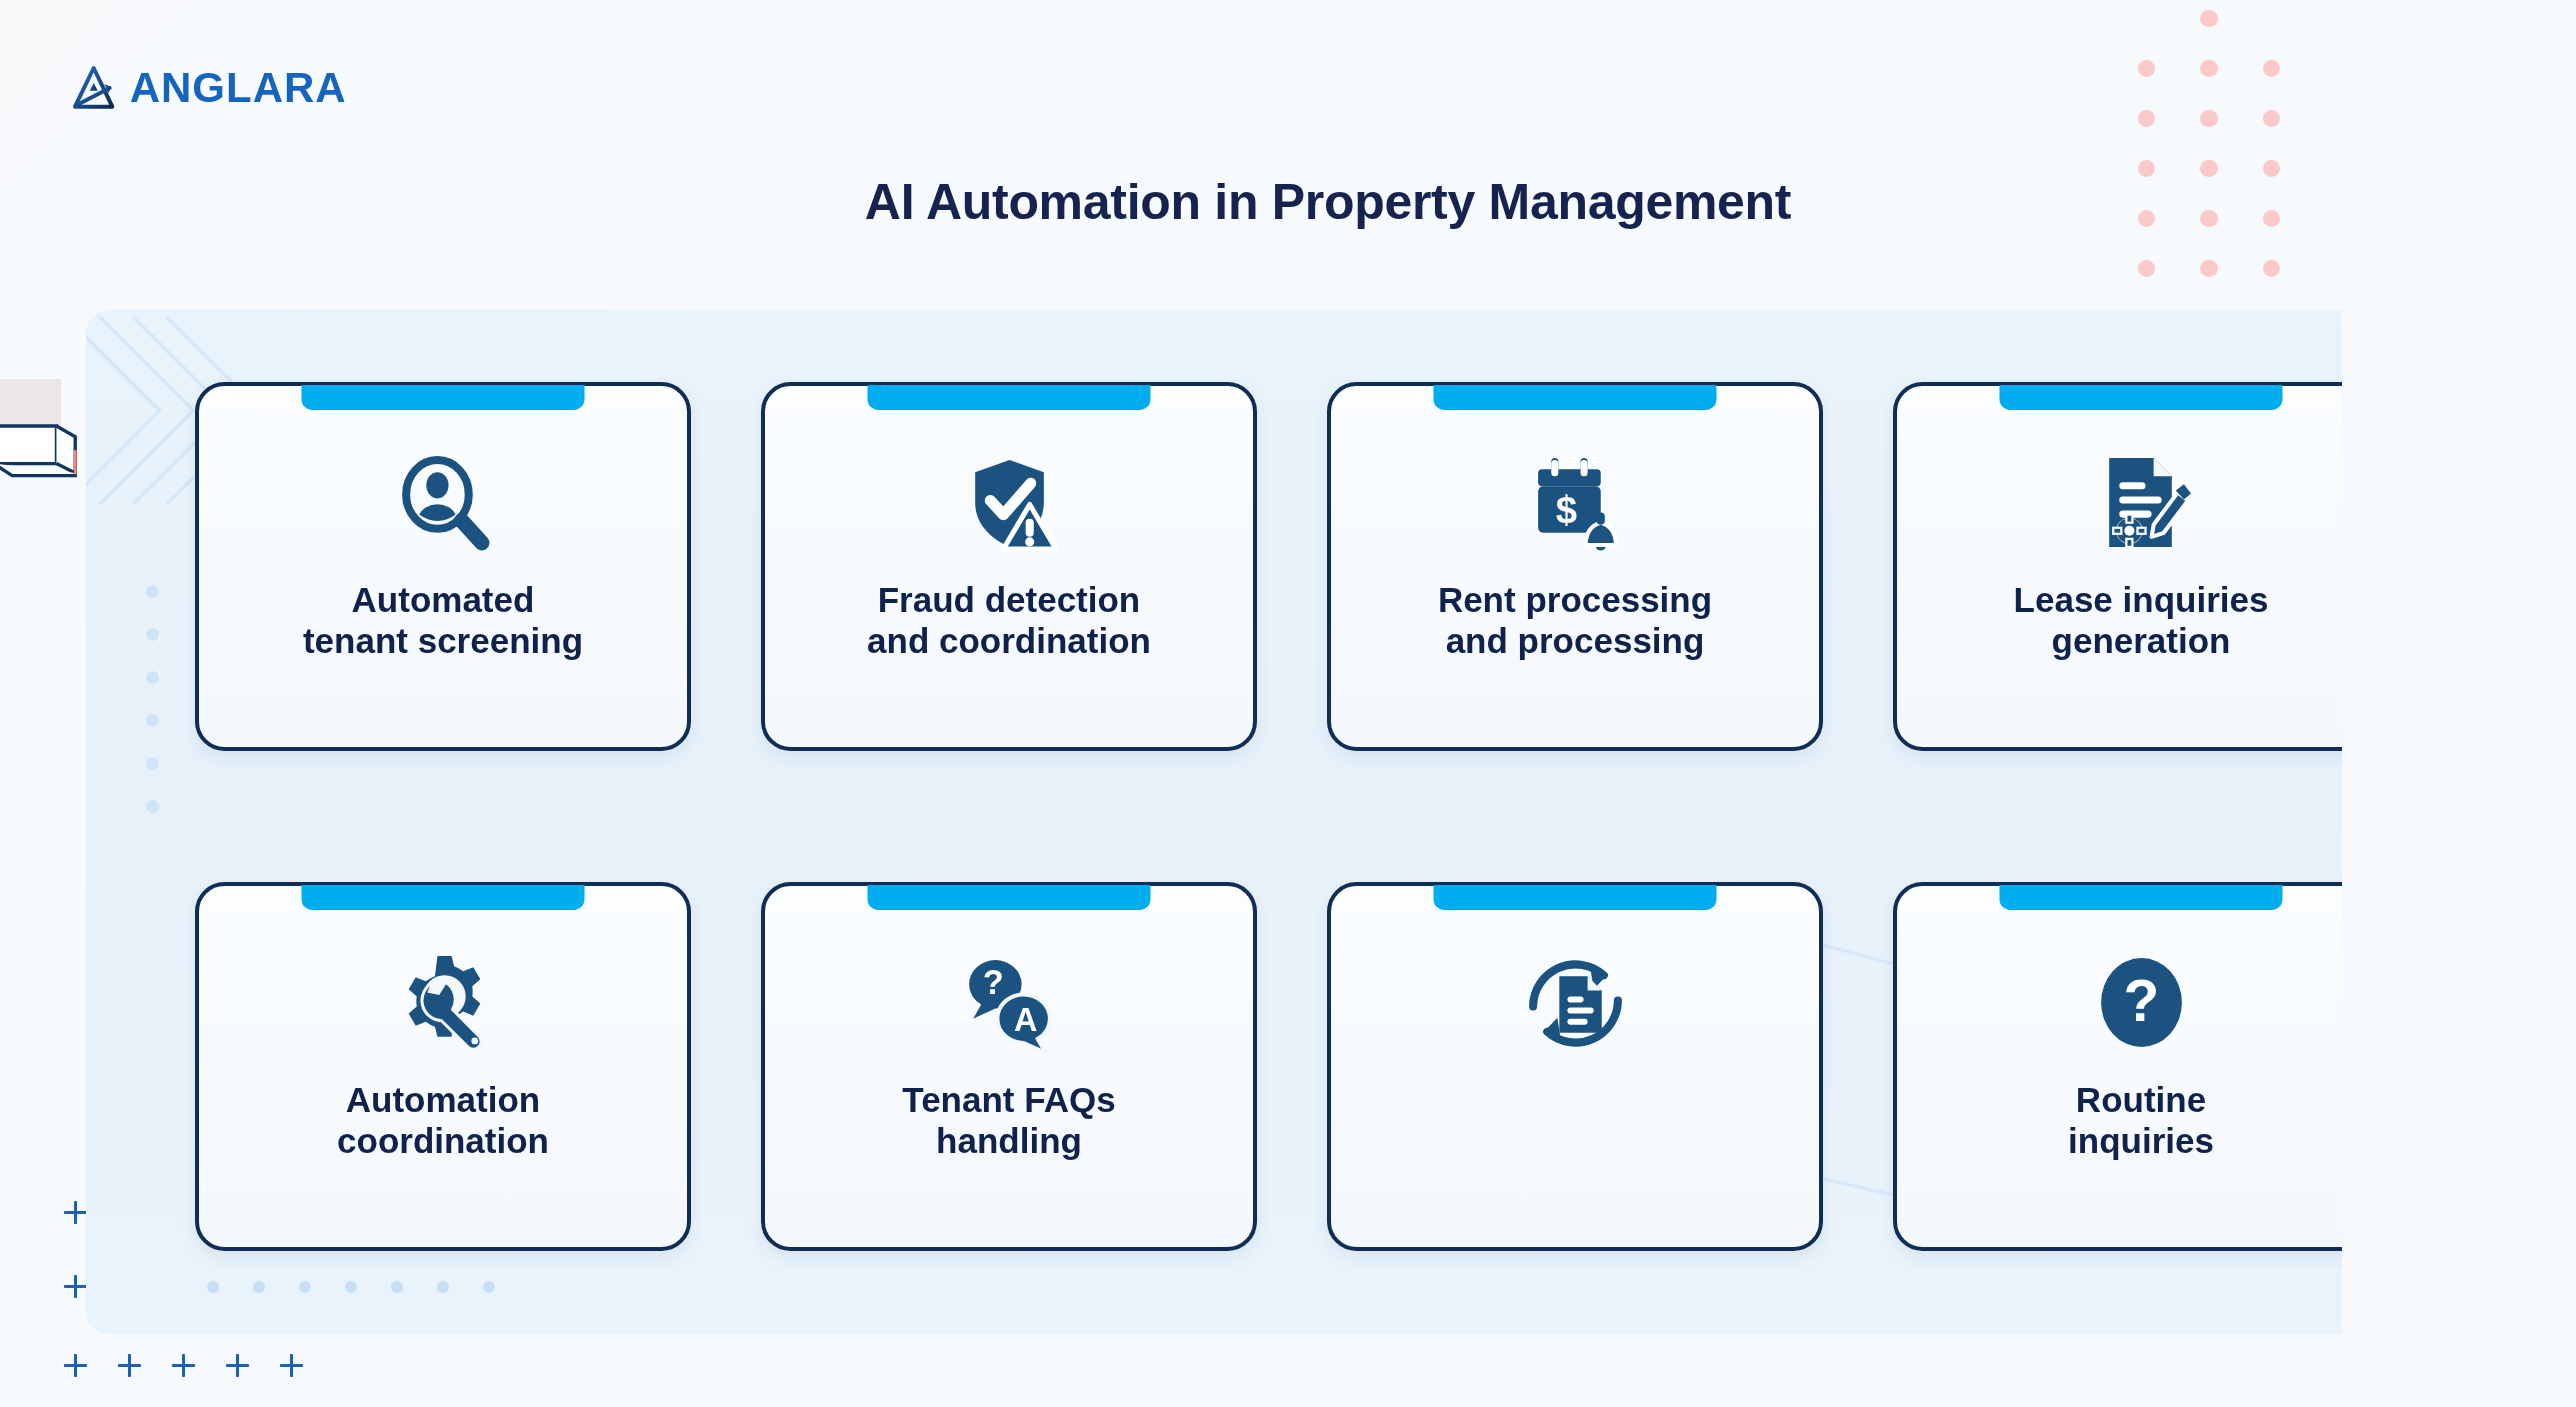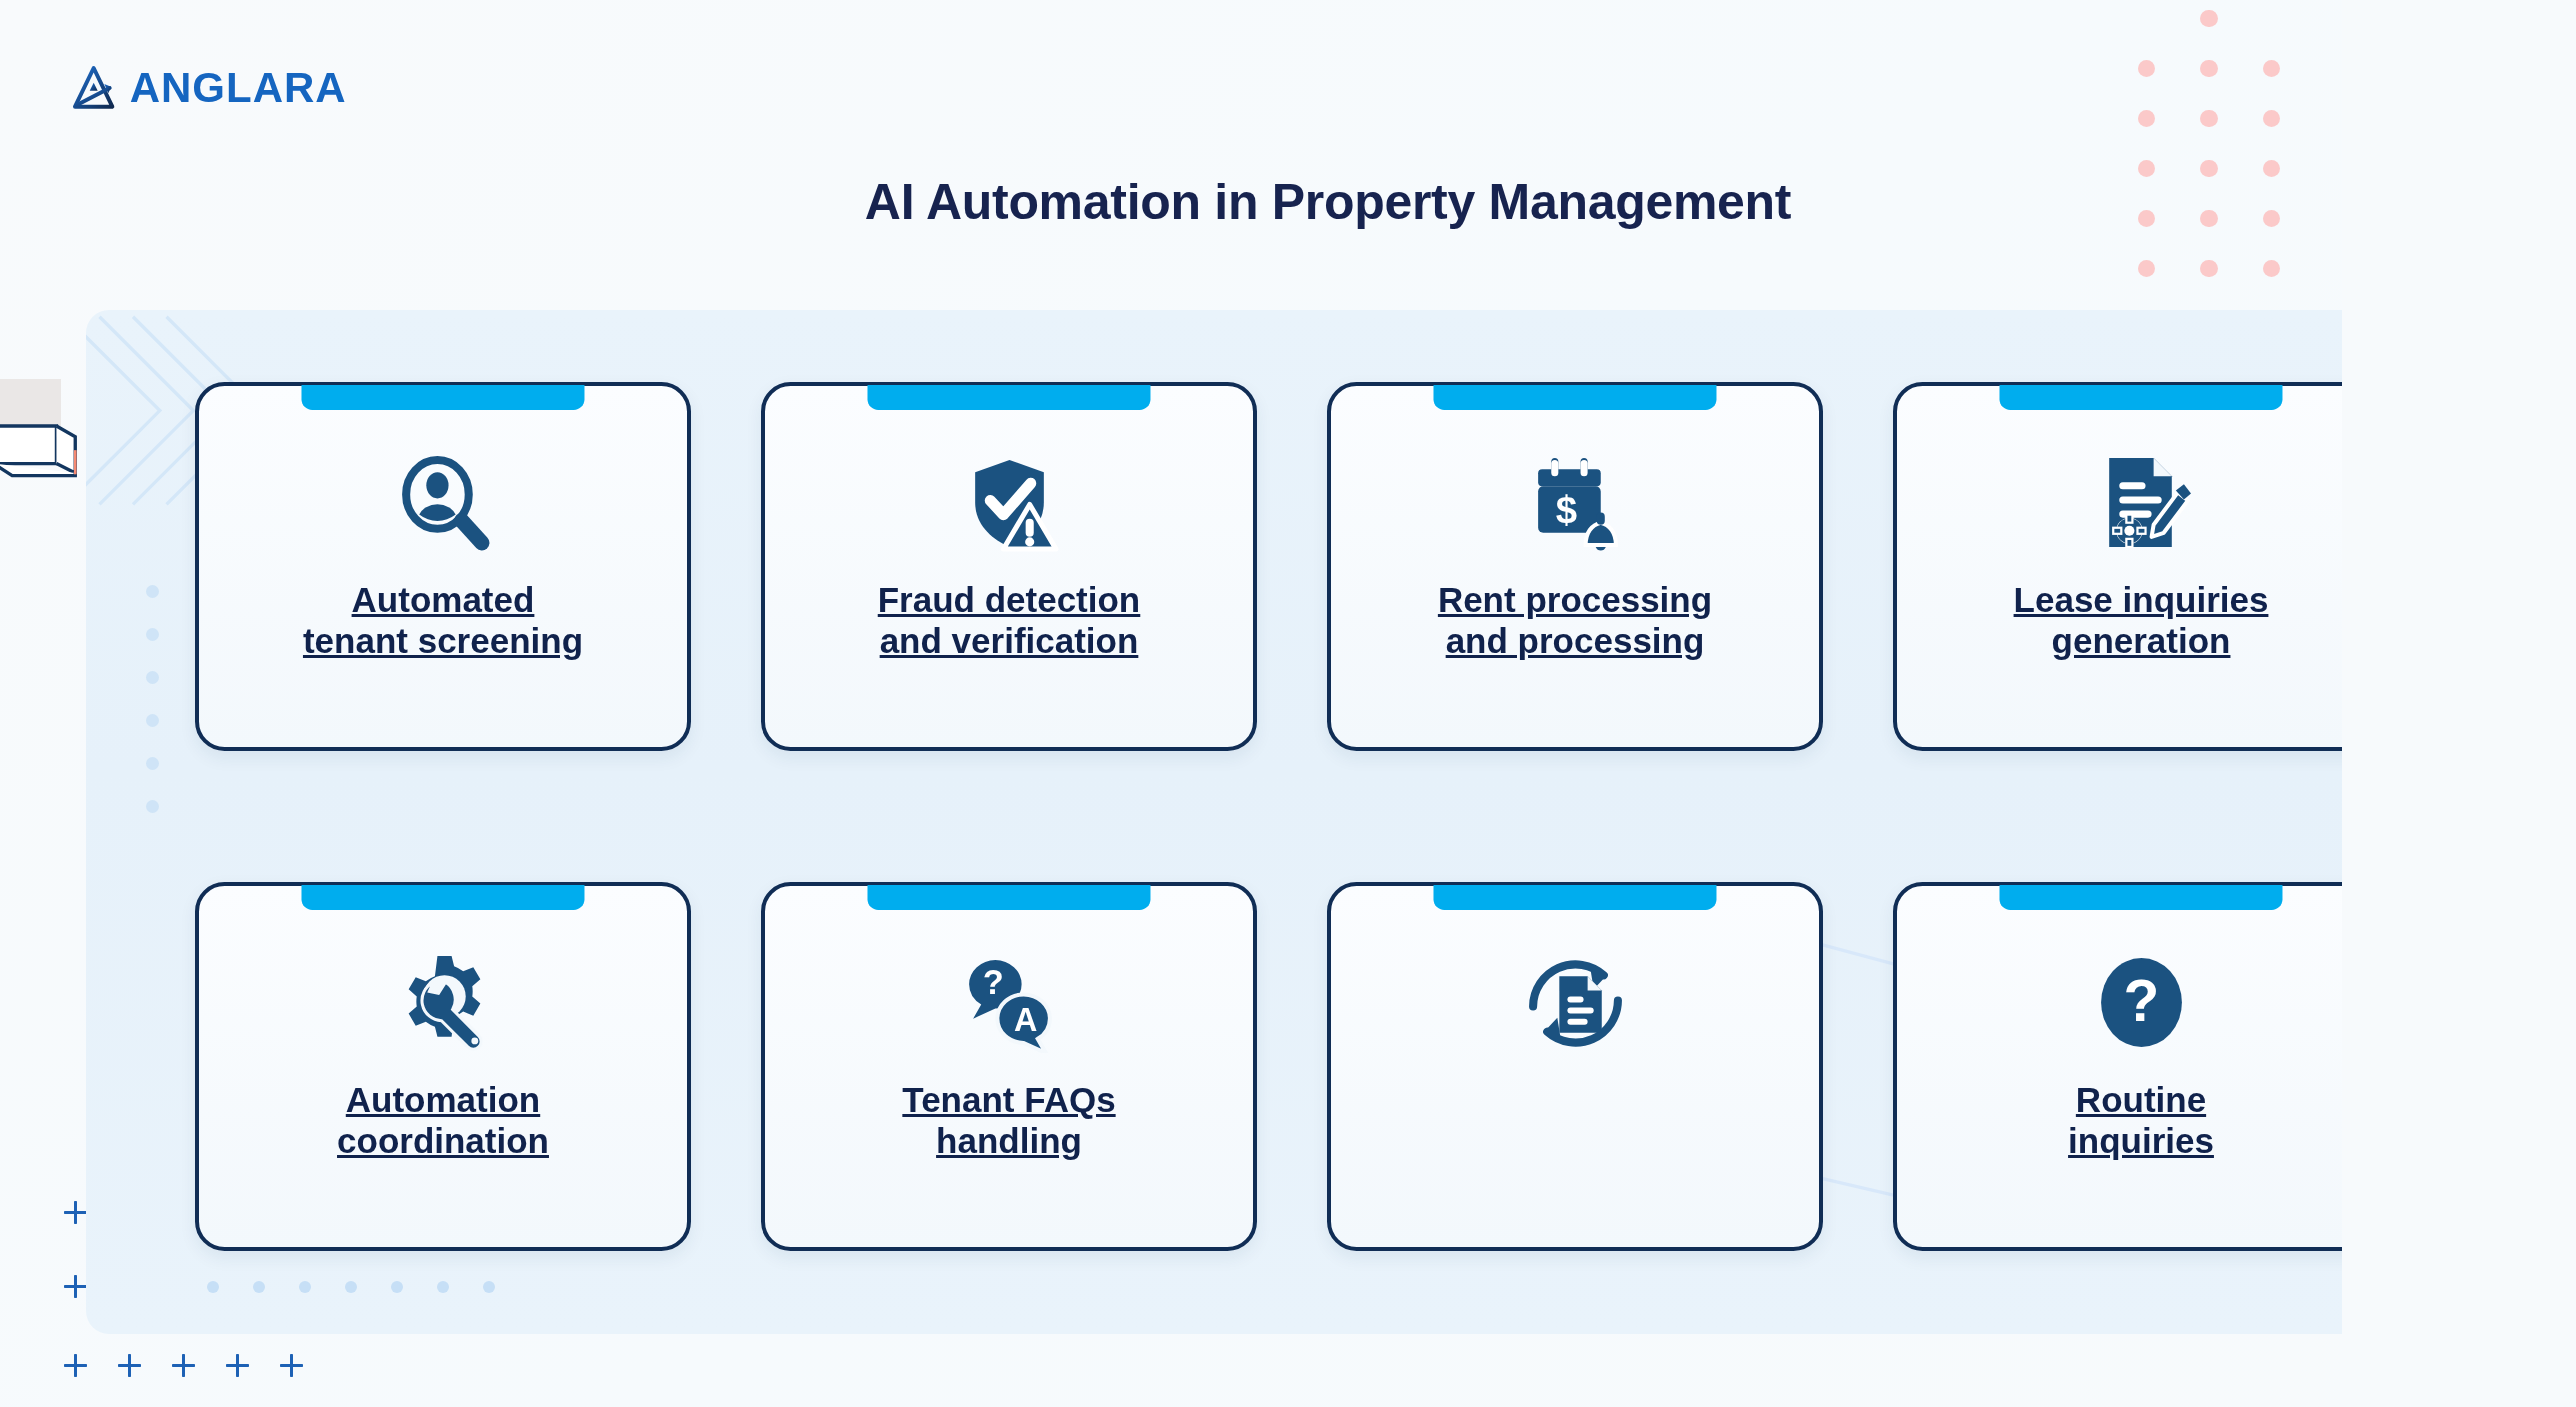--- a/index.html
+++ b/index.html
@@ -125,21 +125,20 @@
     width: 101px; height: 101px;
     display: flex; align-items: center; justify-content: center;
     margin-bottom: 25.5px;
   }
   .card-icon svg { width: 101px; height: 101px; display: block; }
   .card-label {
     font-size: 35px; font-weight: 700; line-height: 1.18;
     color: #10224C; text-align: center;
     padding: 0 14.8px;
     white-space: pre-line;
-    text-decoration: underline;
   }
 
   .ic-fill { fill: #1B5280; }
   .ic-stroke { stroke: #1B5280; fill: none; }
 </style>
 </head>
 <body>
 
 <div class="stage">
 
@@ -275,21 +274,21 @@
       <span class="card-icon">
         <svg viewBox="0 0 100 100">
           <path d="M50 8 L84 20 L84 50 C84 72 68 86 50 94 C32 86 16 72 16 50 L16 20 Z" class="ic-fill"></path>
           <path d="M31 48 L44 62 L71 31" fill="none" stroke="#FFFFFF" stroke-width="11" stroke-linecap="round" stroke-linejoin="round"></path>
           <path d="M70 52 L96 96 L44 96 Z" fill="#1B5280" stroke="#FFFFFF" stroke-width="5" stroke-linejoin="round"></path>
           <rect x="66" y="66" width="8" height="18" rx="4" fill="#FFFFFF"></rect>
           <circle cx="70" cy="89" r="4.5" fill="#FFFFFF"></circle>
         </svg>
       </span>
       <span class="card-label">Fraud detection
-and verification</span>
+and coordination</span>
     </div>
 
     <div class="card">
       <span class="card-tab"></span>
       <span class="card-icon">
         <svg viewBox="0 0 100 100">
           <rect x="13" y="17" width="62" height="17" rx="4" class="ic-fill"></rect>
           <rect x="13" y="34" width="62" height="46" rx="5" class="ic-fill"></rect>
           <rect x="26" y="6" width="7" height="20" rx="3.5" class="ic-fill"></rect>
           <rect x="26" y="8" width="7" height="16" rx="3.5" fill="#FFFFFF"></rect>

